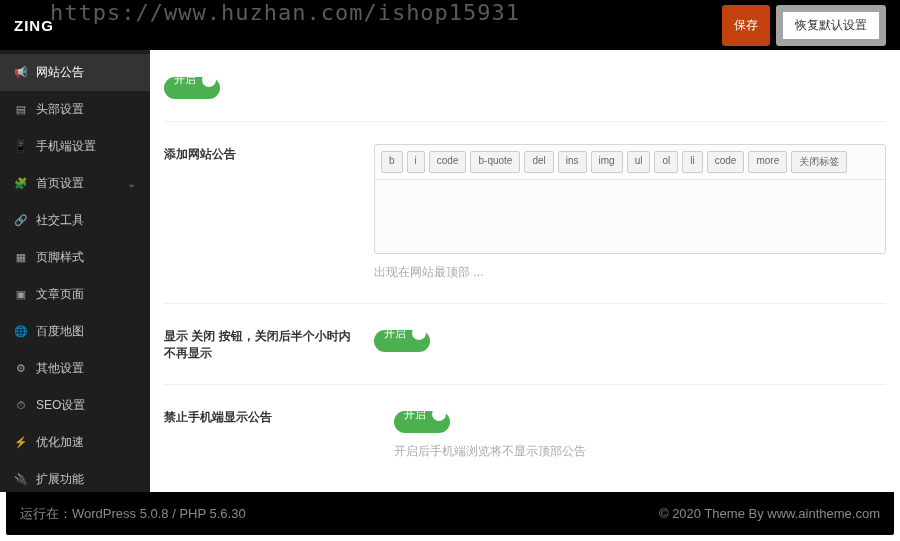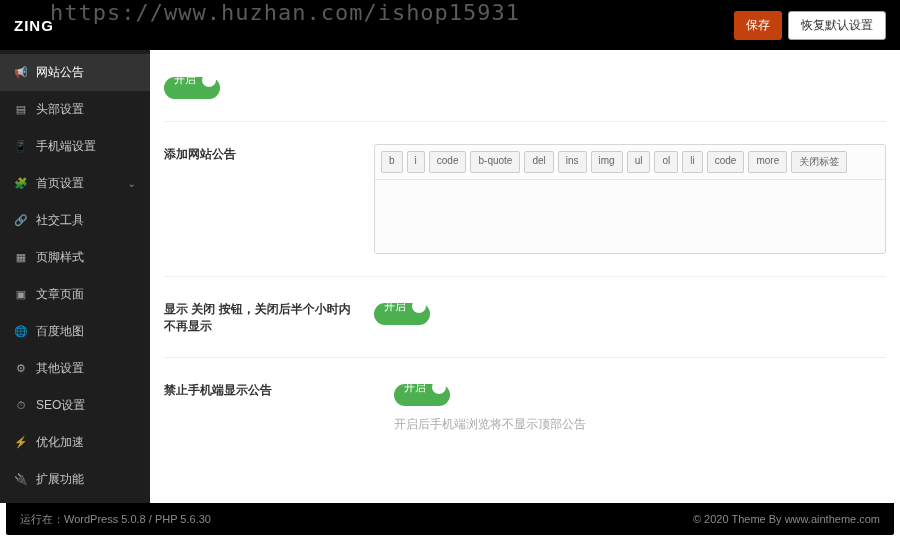--- a/index.html
+++ b/index.html
@@ -6,21 +6,21 @@
   body { font-family: Arial, "Microsoft YaHei", sans-serif; font-size: 12px; background: #fff; width: 900px; height: 541px; overflow: hidden; }
   .wrap { display: flex; flex-direction: column; height: 541px; }
 
   
   .topbar { background: #000; height: 50px; display: flex; align-items: center; padding: 0 14px; position: relative; }
   .brand { color: #fff; font-weight: bold; font-size: 15px; letter-spacing: 1px; }
   .watermark { position: absolute; left: 50px; top: 0; color: #5a5a5a; font-size: 22px; font-family: monospace; letter-spacing: 1px; pointer-events: none; }
   .top-actions { margin-left: auto; display: flex; gap: 6px; }
   .btn { border: none; border-radius: 3px; padding: 5px 12px; font-size: 12px; cursor: pointer; }
   .btn-primary { background: #c2410c; color: #fff; }
-  .btn-default { background: #fff; color: #333; border: 1px solid #a3a3a3; }
+  .btn-default { background: #fff; color: #333; border: 7px solid #a3a3a3; }
 
   
   .body { flex: 1; display: flex; background: #fff; min-height: 0; }
 
   
   .sidebar { width: 150px; background: #1e1e1e; color: #c7c7c7; padding-top: 4px; overflow-y: auto; }
   .side-item { display: flex; align-items: center; padding: 10px 14px; font-size: 12px; cursor: pointer; }
   .side-item.active { background: #333; color: #fff; }
   .side-ico { width: 14px; height: 14px; margin-right: 8px; display: inline-flex; align-items: center; justify-content: center; opacity: .75; font-size: 11px; }
   .side-chevron { margin-left: auto; font-size: 10px; opacity: .6; }
@@ -35,21 +35,21 @@
   .toggle { display: inline-flex; align-items: center; background: #4caf50; color: #fff; border-radius: 14px; height: 22px; padding: 0 4px 16px 10px; font-size: 11px; }
   .toggle .knob { width: 14px; height: 14px; background: #fff; border-radius: 50%; margin-left: 6px; }
 
   .editor { border: 1px solid #d7d7d7; border-radius: 3px; background: #fcfcfc; }
   .toolbar { display: flex; gap: 4px; padding: 6px 6px; border-bottom: 1px solid #e5e5e5; flex-wrap: wrap; }
   .tbtn { border: 1px solid #ccc; background: #f3f3f3; color: #666; font-size: 10px; padding: 3px 7px; border-radius: 2px; cursor: pointer; }
   .textarea { width: 100%; height: 70px; border: none; resize: none; outline: none; background: transparent; padding: 6px; font-size: 12px; }
   .hint { color: #aaa; font-size: 12px; margin-top: 10px; }
 
   
-  .footer { background: #000; color: #8a8a8a; font-size: 11px; height: 32px; display: flex; align-items: center; padding: 0 14px; margin: 0 6px 6px; border-radius: 0 0 2px 2px; }
+  .footer { background: #000; color: #8a8a8a; font-size: 13px; height: 43px; display: flex; align-items: center; padding: 0 14px; margin: 0 6px 6px; border-radius: 0 0 2px 2px; }
   .footer .right { margin-left: auto; }
 </style>
 </head>
 <body>
 
 <div class="wrap">
   <div class="topbar">
     <span class="brand">ZING</span>
     <span class="watermark">https://www.huzhan.com/ishop15931</span>
     <div class="top-actions">
@@ -140,20 +140,21 @@
                 <span class="tbtn">img</span>
                 <span class="tbtn">ul</span>
                 <span class="tbtn">ol</span>
                 <span class="tbtn">li</span>
                 <span class="tbtn">code</span>
                 <span class="tbtn">more</span>
                 <span class="tbtn">关闭标签</span>
               </div>
             <textarea class="textarea" value="" style=""></textarea>
           </div>
+          <div class="hint">出现在网站最顶部 ...</div>
         </div>
       </div>
 
       <div class="row">
         <div class="label-col">显示 关闭 按钮，关闭后半个小时内不再显示</div>
         <div class="ctrl-col">
           <span class="toggle">
             <span>开启</span>
             <span class="knob"></span>
           </span>

